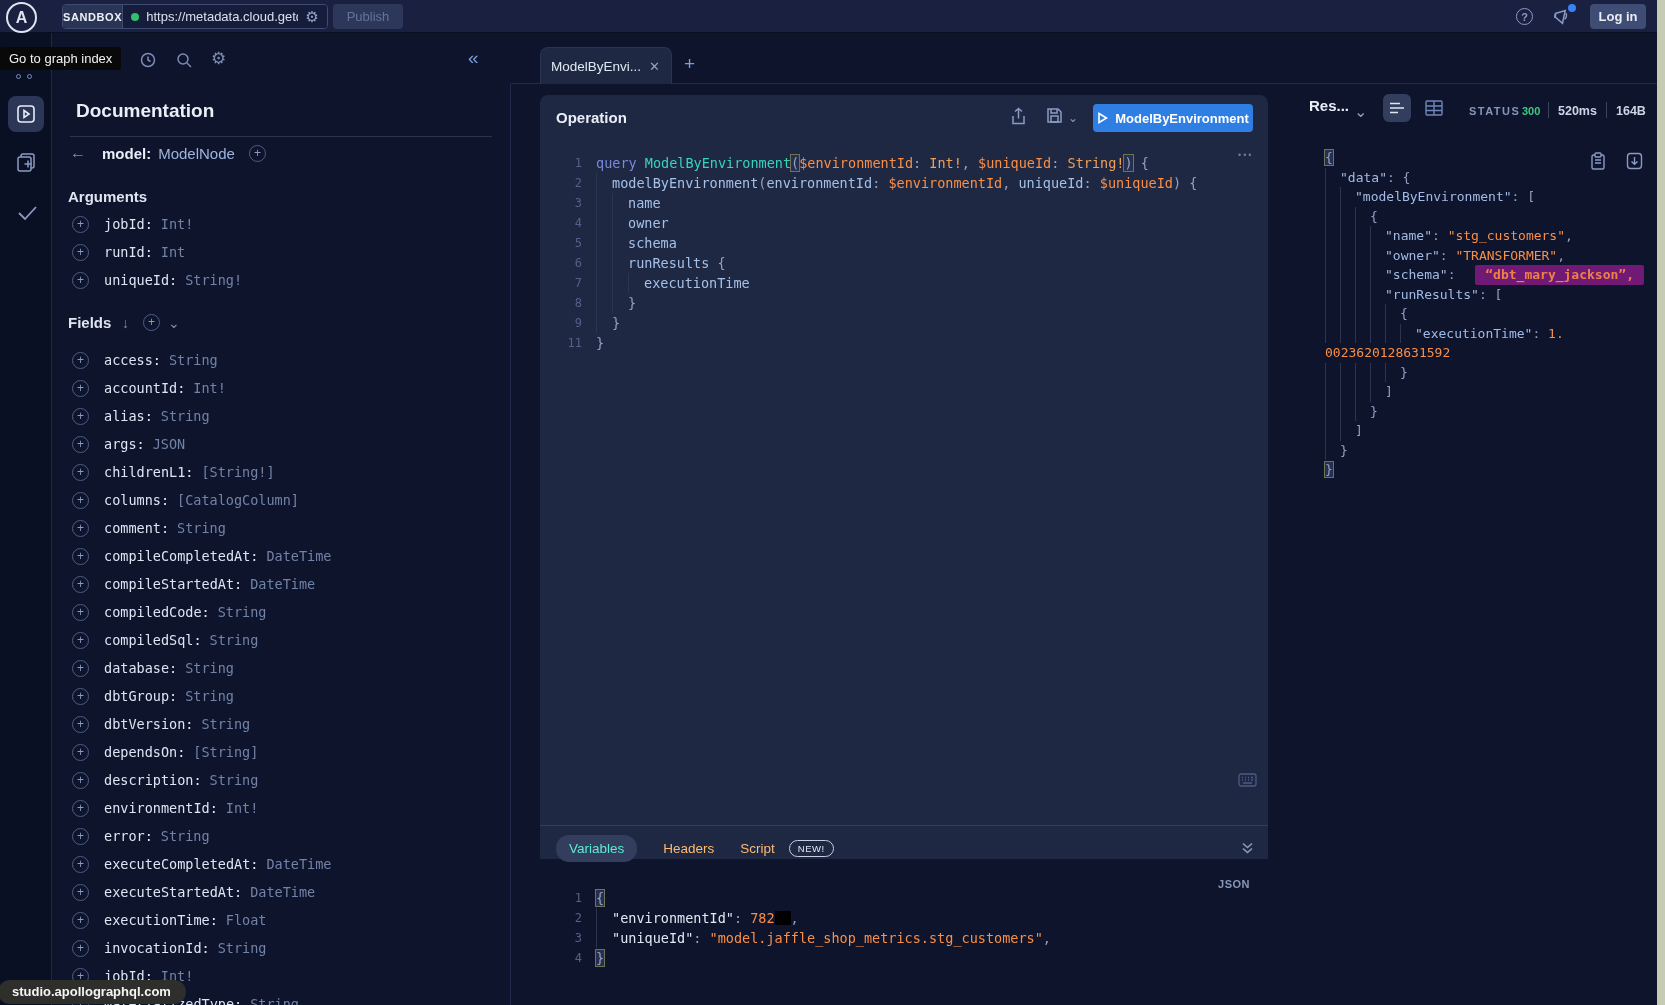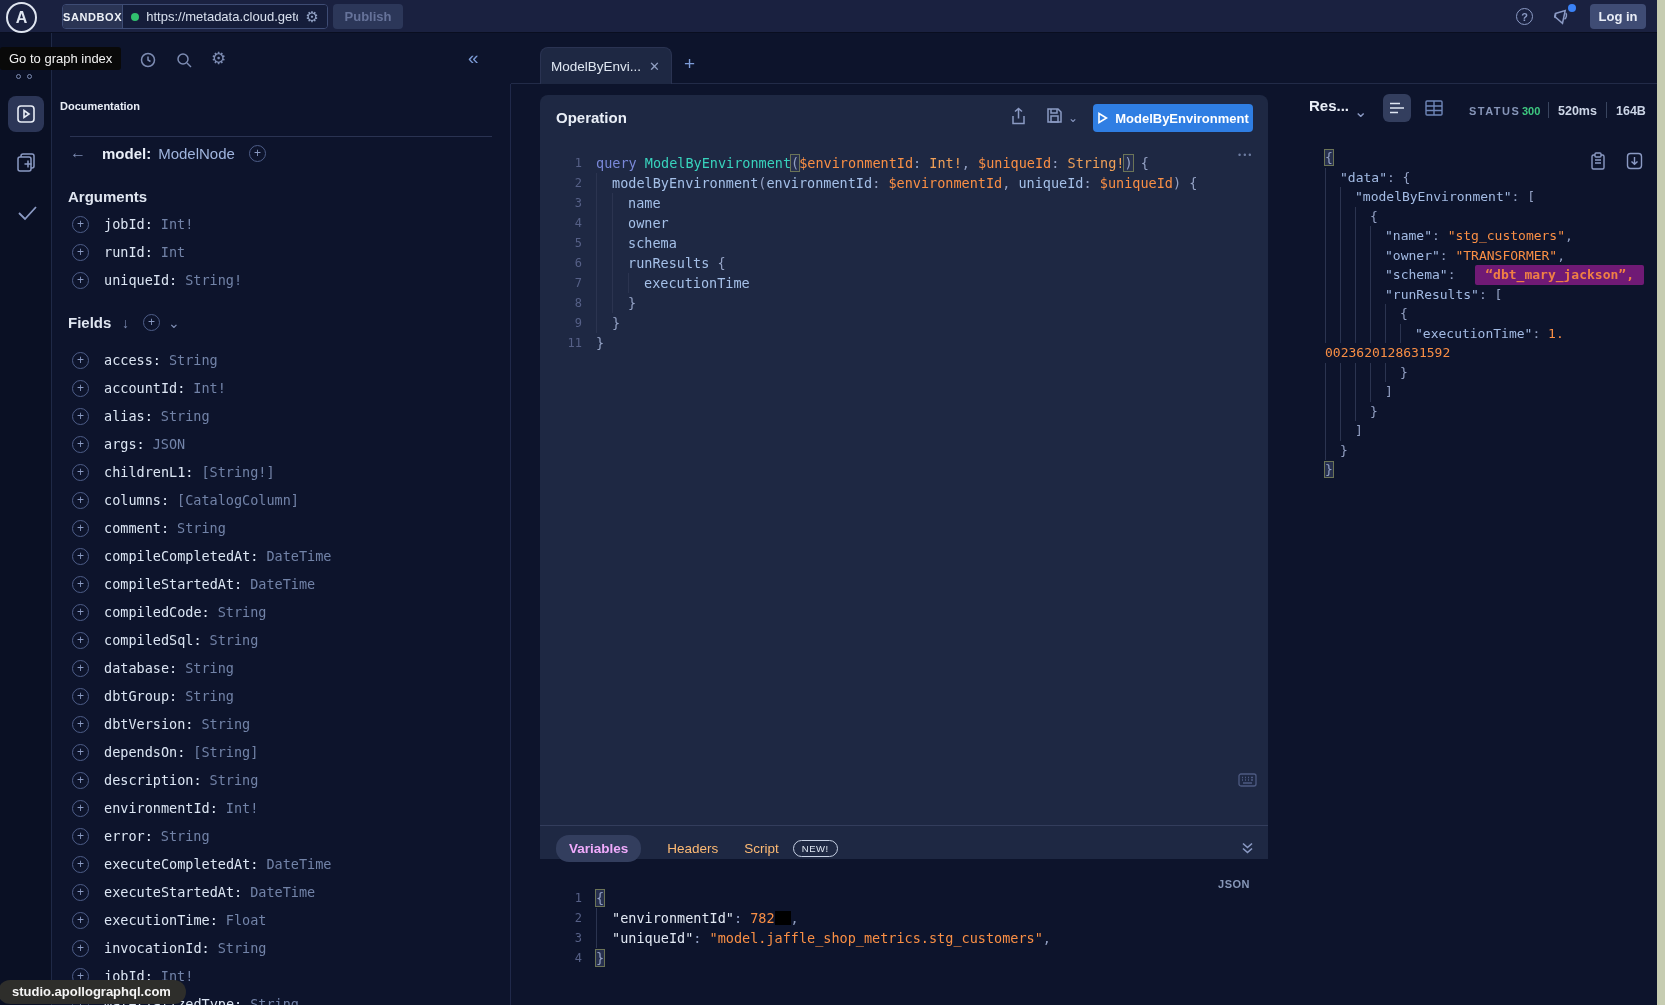--- a/index.html
+++ b/index.html
@@ -9,21 +9,21 @@
 
   
   #topbar{position:absolute;left:0;top:0;width:1665px;height:33px;background:#1a2140;border-bottom:1px solid #090e20}
   #logo{position:absolute;left:6px;top:2px;width:31px;height:31px;border:2.5px solid #dfe5f0;border-radius:50%;display:flex;align-items:center;justify-content:center;font-weight:bold;font-size:16px;color:#dfe5f0;background:#1a2140;z-index:30}
   #urlgroup{position:absolute;left:62px;top:4px;height:25px;display:flex;border:1px solid #3e4c74;border-radius:4px;overflow:hidden}
   #sandbox-chip{background:#2a3454;display:flex;align-items:center;padding:0 0;font-size:11px;font-weight:bold;letter-spacing:.6px;color:#eef2f8;border-right:1px solid #3e4c74}
   #urlbox{background:#151d3a;display:flex;align-items:center;gap:7px;padding:0 8px;width:204px}
   #urldot{width:8px;height:8px;border-radius:50%;background:#31c06e;flex:none}
   #urltext{font-size:13px;color:#d8e0ee;white-space:nowrap;overflow:hidden;width:152px}
   #urlgear{color:#93a3c6;font-size:15px;line-height:1}
-  #publish-btn{position:absolute;left:333px;top:4px;width:70px;height:25px;background:#2c3759;border-radius:4px;color:#66739a;font-size:13px;font-weight:bold;display:flex;align-items:center;justify-content:center}
+  #publish-btn{position:absolute;left:333px;top:4px;width:70px;height:25px;background:#2c3759;border-radius:4px;color:#66739a;font-size:13px;font-weight:normal;display:flex;align-items:center;justify-content:center}
   #help-btn{position:absolute;left:1516px;top:8px;width:17px;height:17px;border:1.5px solid #8b9ac4;border-radius:50%;color:#8b9ac4;font-size:11px;font-weight:bold;display:flex;align-items:center;justify-content:center}
   #megaphone{position:absolute;left:1552px;top:7px;width:20px;height:19px;color:#8b9ac4}
   #megadot{position:absolute;left:1568px;top:4px;width:8px;height:8px;border-radius:50%;background:#3b82f6}
   #login-btn{position:absolute;left:1590px;top:4px;width:56px;height:25px;background:#3f4c74;border-radius:4px;font-size:13px;font-weight:bold;color:#e8edf6;display:flex;align-items:center;justify-content:center}
 
   
   #toolbar{position:absolute;left:52px;top:33px;width:1605px;height:51px}
   .tb-icon{position:absolute;top:51px;color:#7d8cb3}
   #hline{position:absolute;left:511px;top:83px;width:1146px;height:1px;background:#222b48}
   #collapse-left{position:absolute;left:468px;top:47px;font-size:19px;color:#7d9cd8}
@@ -32,21 +32,21 @@
   #rail{position:absolute;left:0;top:33px;width:52px;height:972px;background:#0a1024;border-right:1px solid #1f2946}
   #rail-dots span{position:absolute;width:5px;height:5px;border:1.5px solid #7d8cb3;border-radius:50%}
   #rail-active{position:absolute;left:8px;top:63px;width:36px;height:36px;background:#2c3657;border-radius:8px;display:flex;align-items:center;justify-content:center;color:#e8edf6}
   .rail-ic{position:absolute;left:15px;color:#8b9ac4}
 
   
   #tooltip{position:absolute;left:0;top:47px;background:#090909;color:#f2f2f2;font-size:13px;padding:4px 9px;border-radius:3px;z-index:40;white-space:nowrap}
 
   
   #docpanel{position:absolute;left:52px;top:84px;width:459px;height:921px;overflow:hidden;border-right:1px solid #20294a}
-  #doc-title{position:absolute;left:8px;top:16px;font-size:11px;font-weight:bold;color:#e9eef7}
+  #doc-title{position:absolute;left:24px;top:16px;font-size:19px;font-weight:bold;color:#e9eef7}
   #doc-divider{position:absolute;left:18px;top:52px;width:422px;height:1px;background:#2a3352}
   #doc-crumb{position:absolute;left:18px;top:60px;display:flex;align-items:center;gap:0}
   #crumb-back{color:#7d8cb3;font-size:16px;width:32px}
   #crumb-name{font-size:15px;font-weight:bold;color:#e9eef7}
   #crumb-type{font-size:15px;color:#9fb4dd;margin-left:7px}
   .h-sec{position:absolute;left:16px;font-size:15px;font-weight:bold;color:#dfe5f0}
   .plus-circle{width:17px;height:17px;border:1px solid #4d5d88;border-radius:50%;color:#8a9ac2;font-size:12px;line-height:14px;text-align:center;flex:none;display:inline-block}
   .doc-row{display:flex;align-items:center;height:28px;gap:0}
   .doc-row .plus-circle{margin-left:20px;margin-right:15px}
   .fname{font-family:"DejaVu Sans Mono",monospace;font-size:13.5px;color:#dce6f4;white-space:pre}
@@ -82,21 +82,21 @@
   .tk-p{color:#93a1c4}
   .tk-f{color:#a5c0e8}
   .tk-k{color:#a3bbe4}
   .tk-vk{color:#e2e9f4}
   .tk-pb{color:#93a1c4;outline:1px solid #6b7457;background:#262f4d}
   .tk-red{display:inline-block;width:16px;height:14px;background:#000;vertical-align:-2px}
   .tk-hl{display:inline-block;margin-left:12px;background:#701a75;padding:0 10px;font-weight:bold;color:#f08044;border-radius:2px}
 
   
   #var-tabs{position:absolute;left:16px;top:740px;display:flex;align-items:center;gap:26px}
-  #tab-variables{background:#333e5e;border-radius:13px;padding:6px 13px;font-size:13.5px;font-weight:bold;color:#f0abfc}
+  #tab-variables{background:#333e5e;border-radius:13px;padding:6px 13px;font-size:13.5px;font-weight:normal;color:#5eead4}
   .var-tab{font-size:13.5px;color:#fdba74}
   #new-badge{border:1px solid #c5cfe2;border-radius:10px;padding:2px 8px;font-size:9.5px;font-weight:normal;color:#dfe6f2;letter-spacing:.5px;margin-left:-12px}
   #var-collapse{position:absolute;left:700px;top:746px;color:#8b9ac4}
   #json-label{position:absolute;right:18px;top:783px;font-size:11px;font-weight:bold;color:#8797b8;letter-spacing:.5px}
   #var-code{position:absolute;left:0;top:793px;width:100%}
 
   
   #resp{position:absolute;left:1284px;top:84px;width:373px;height:921px}
   #resp-title{position:absolute;left:25px;top:13px;font-size:15px;font-weight:bold;color:#e9eef7}
   #resp-chevron{position:absolute;left:70px;top:18px;color:#8b9ac4}

